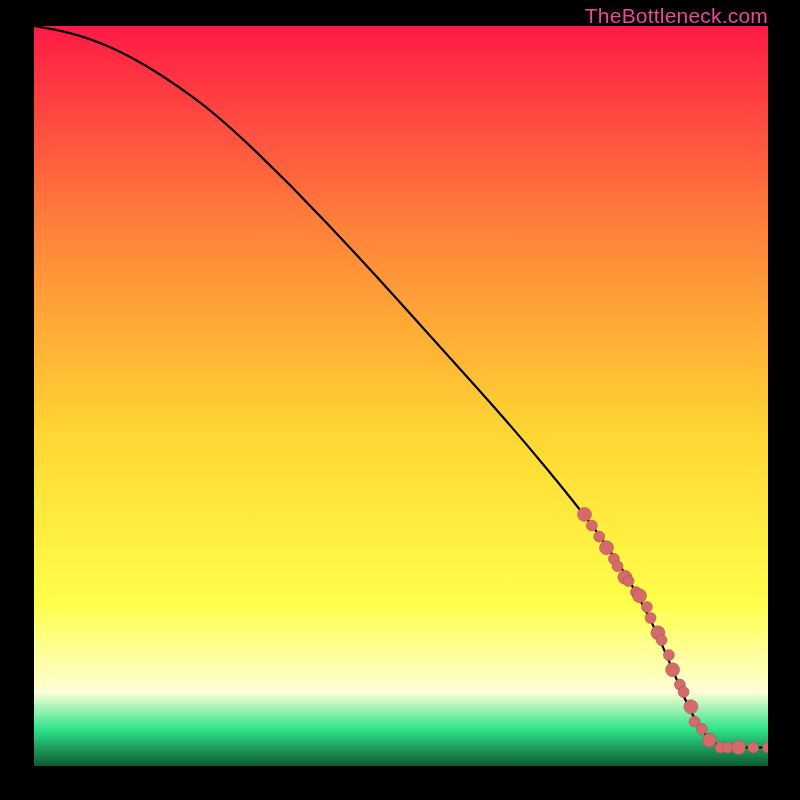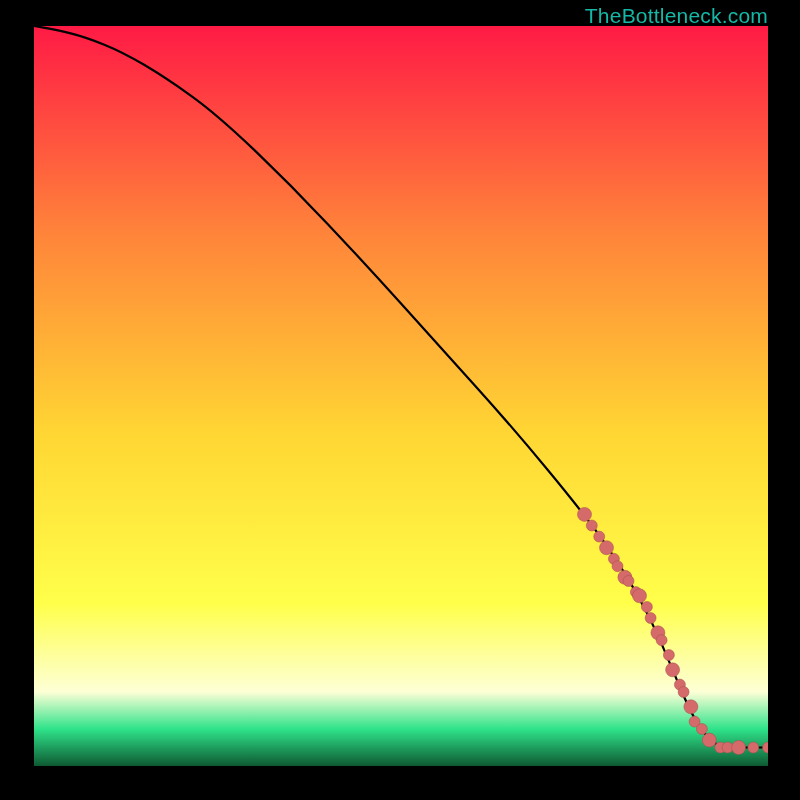--- a/index.html
+++ b/index.html
@@ -21,21 +21,21 @@
     position: absolute;
     left: 34px;
     top: 26px;
     width: 734px;
     height: 740px;
   }
   .attribution {
     position: absolute;
     top: 4px;
     right: 32px;
-    color: #14b8a6;
+    color: #ec4899;
     font-size: 21px;
     letter-spacing: 0.2px;
   }
   svg { display: block; }
 </style>
 </head>
 <body>
 
 <div class="stage">
 

